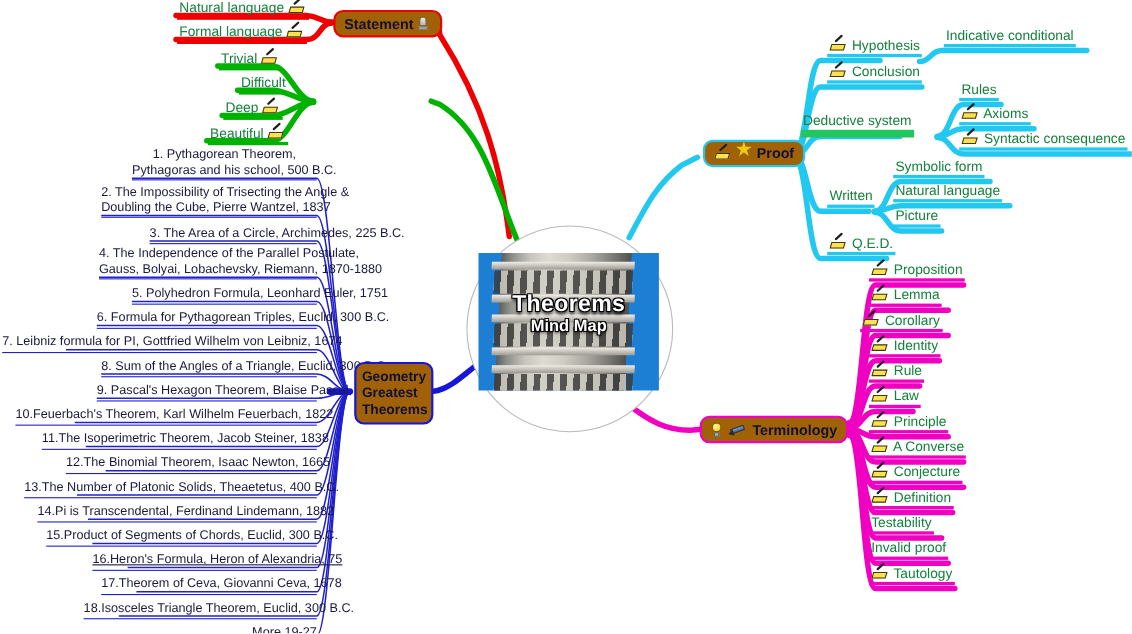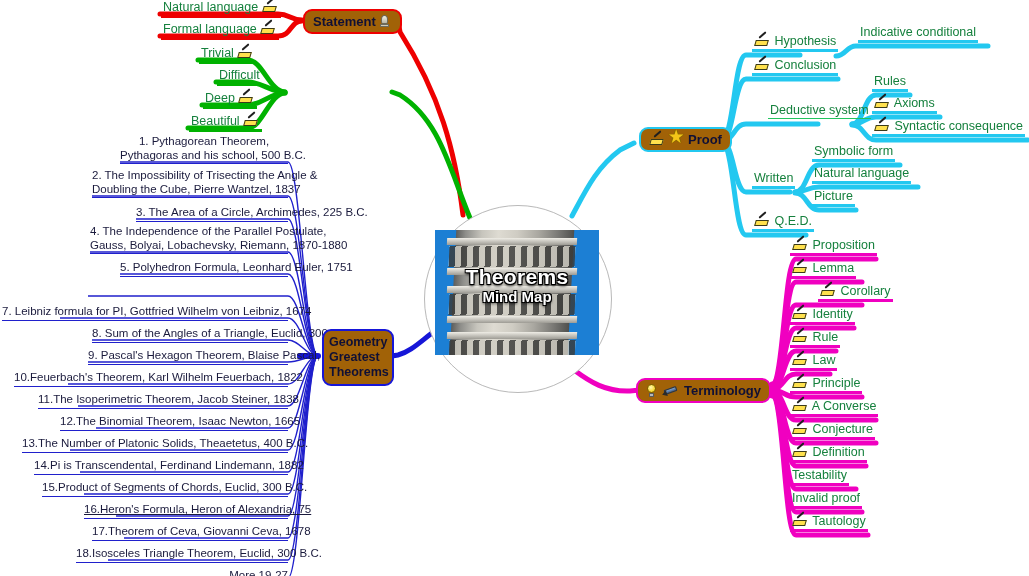--- a/index.html
+++ b/index.html
@@ -414,20 +414,23 @@
   <div class="thm" style="left:136px; top:206px; width:152px; border-bottom:1px solid #2020cc;">
     <div>3. The Area of a Circle, Archimedes, 225 B.C.</div>
   </div>
   <div class="thm" style="left:90px; top:225px; width:198px; border-bottom:1px solid #2020cc;">
     <div>4. The Independence of the Parallel Postulate,</div>
     <div>Gauss, Bolyai, Lobachevsky, Riemann, 1870-1880</div>
   </div>
   <div class="thm" style="left:120px; top:261px; width:168px; border-bottom:1px solid #2020cc;">
     <div>5. Polyhedron Formula, Leonhard Euler, 1751</div>
   </div>
+  <div class="thm" style="left:88px; top:283px; width:200px; border-bottom:1px solid #2020cc;">
+    <div>6. Formula for Pythagorean Triples, Euclid, 300 B.C.</div>
+  </div>
   <div class="thm" style="left:2px; top:305px; width:286px; border-bottom:1px solid #2020cc;">
     <div>7. Leibniz formula for PI, Gottfried Wilhelm von Leibniz, 1674</div>
   </div>
   <div class="thm" style="left:92px; top:327px; width:196px; border-bottom:1px solid #2020cc;">
     <div>8. Sum of the Angles of a Triangle, Euclid, 300 B.C.</div>
   </div>
   <div class="thm" style="left:88px; top:349px; width:200px; border-bottom:1px solid #2020cc;">
     <div>9. Pascal's Hexagon Theorem, Blaise Pascal, 1640</div>
   </div>
   <div class="thm" style="left:14px; top:371px; width:274px; border-bottom:1px solid #2020cc;">
@@ -462,21 +465,21 @@
   </div>
 
   <div class="leaf" style="left:752px; top:34px; border-bottom:3px solid #23c8f0;">
     <span class="ic ic-note"></span>
     <span>Hypothesis</span>
   </div>
   <div class="leaf" style="left:752px; top:58px; border-bottom:3px solid #23c8f0;">
     <span class="ic ic-note"></span>
     <span>Conclusion</span>
   </div>
-  <div class="leaf" style="left:768px; top:103px; border-bottom:1px solid #22c55e;text-align:right;">
+  <div class="leaf" style="left:728px; top:103px; border-bottom:7px solid #22c55e;text-align:right;">
     <span>Deductive system</span>
   </div>
   <div class="leaf" style="left:752px; top:171px; border-bottom:3px solid #23c8f0;">
     <span>Written</span>
   </div>
   <div class="leaf" style="left:752px; top:214px; border-bottom:3px solid #23c8f0;">
     <span class="ic ic-note"></span>
     <span>Q.E.D.</span>
   </div>
 
@@ -507,21 +510,21 @@
   </div>
 
   <div class="leaf" style="left:790px; top:238px; border-bottom:3px solid #f000c0;">
     <span class="ic ic-note"></span>
     <span>Proposition</span>
   </div>
   <div class="leaf" style="left:790px; top:261px; border-bottom:3px solid #f000c0;">
     <span class="ic ic-note"></span>
     <span>Lemma</span>
   </div>
-  <div class="leaf" style="left:818px; top:284px; border-bottom:3px solid #f000c0;">
+  <div class="leaf" style="left:782px; top:284px; border-bottom:3px solid #f000c0;">
     <span class="ic ic-note"></span>
     <span>Corollary</span>
   </div>
   <div class="leaf" style="left:790px; top:307px; border-bottom:3px solid #f000c0;">
     <span class="ic ic-note"></span>
     <span>Identity</span>
   </div>
   <div class="leaf" style="left:790px; top:330px; border-bottom:3px solid #f000c0;">
     <span class="ic ic-note"></span>
     <span>Rule</span>

